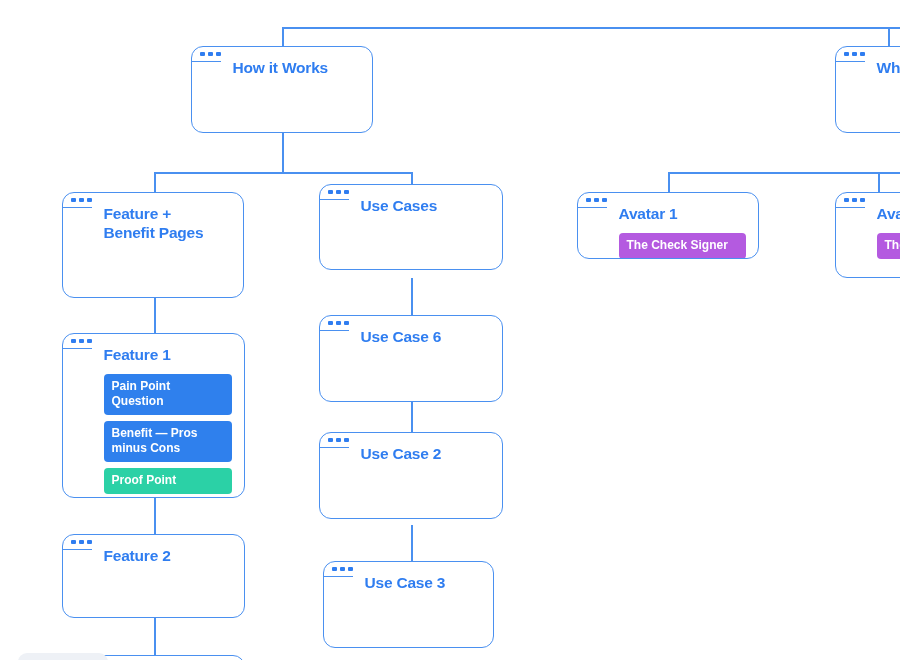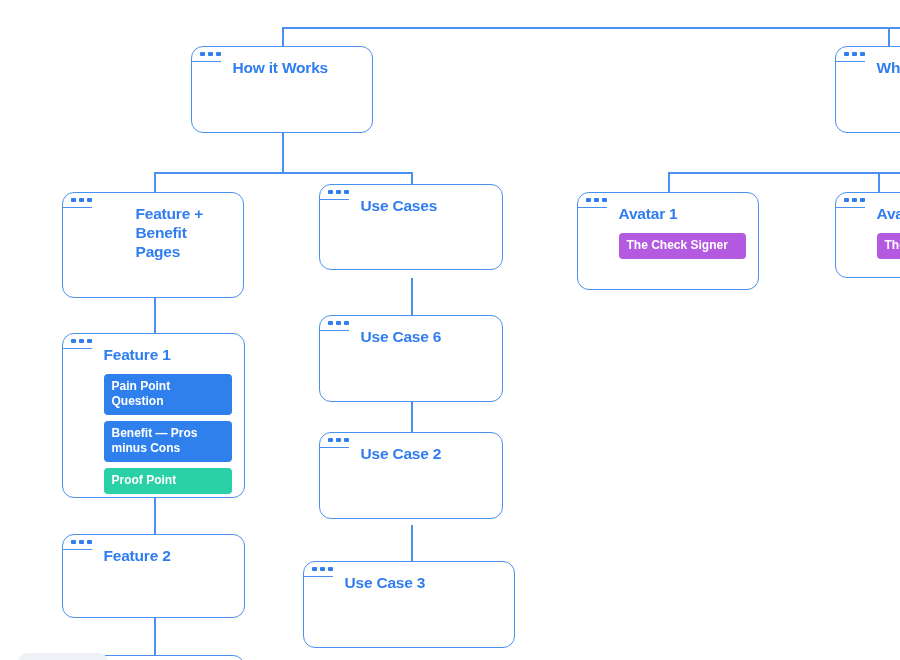--- a/index.html
+++ b/index.html
@@ -142,21 +142,21 @@
     <div class="card-titlebar">
       <span class="dot"></span>
       <span class="dot"></span>
       <span class="dot"></span>
     </div>
     <div class="card-body">
       <div class="card-heading">Who it's</div>
     </div>
   </div>
 
-  <div class="card" style="left:62px; top:192px; width:182px; height:106px;gap:32px;">
+  <div class="card" style="left:62px; top:192px; width:182px; height:106px;">
     <div class="card-titlebar">
       <span class="dot"></span>
       <span class="dot"></span>
       <span class="dot"></span>
     </div>
     <div class="card-body">
       <div class="card-heading">Feature +
 Benefit Pages</div>
     </div>
   </div>
@@ -165,21 +165,21 @@
     <div class="card-titlebar">
       <span class="dot"></span>
       <span class="dot"></span>
       <span class="dot"></span>
     </div>
     <div class="card-body">
       <div class="card-heading">Use Cases</div>
     </div>
   </div>
 
-  <div class="card" style="left:577px; top:192px; width:182px; height:98px;">
+  <div class="card" style="left:577px; top:192px; width:182px; height:67px;">
     <div class="card-titlebar">
       <span class="dot"></span>
       <span class="dot"></span>
       <span class="dot"></span>
     </div>
     <div class="card-body">
       <div class="card-heading">Avatar 1</div>
       <div class="badges">
         <div class="badge badge-purple">The Check Signer</div>
       </div>
@@ -243,21 +243,21 @@
     <div class="card-titlebar">
       <span class="dot"></span>
       <span class="dot"></span>
       <span class="dot"></span>
     </div>
     <div class="card-body">
       <div class="card-heading">Feature 2</div>
     </div>
   </div>
 
-  <div class="card" style="left:303px; top:561px; width:212px; height:87px;">
+  <div class="card" style="left:323px; top:561px; width:171px; height:87px;">
     <div class="card-titlebar">
       <span class="dot"></span>
       <span class="dot"></span>
       <span class="dot"></span>
     </div>
     <div class="card-body">
       <div class="card-heading">Use Case 3</div>
     </div>
   </div>
 

